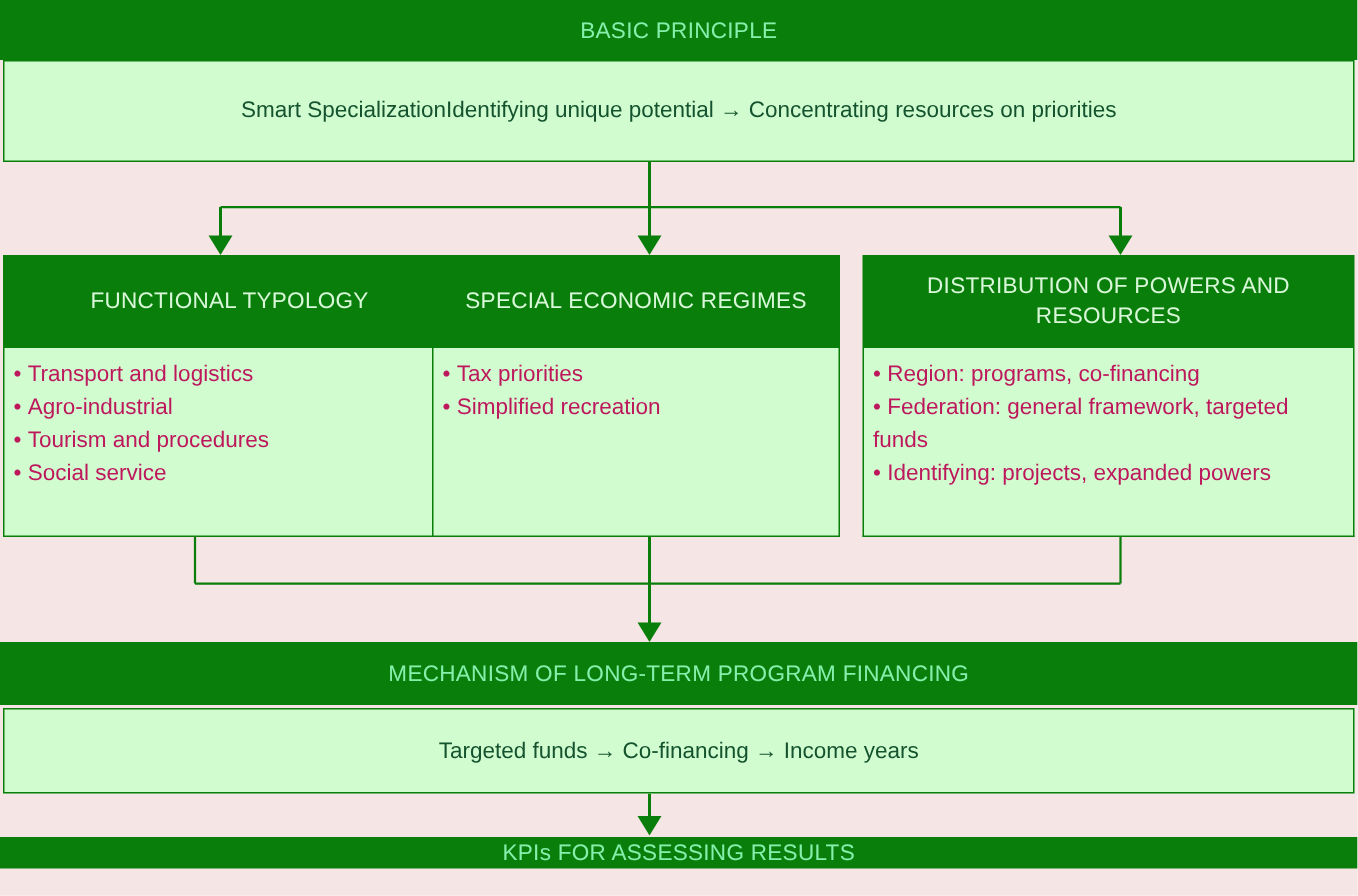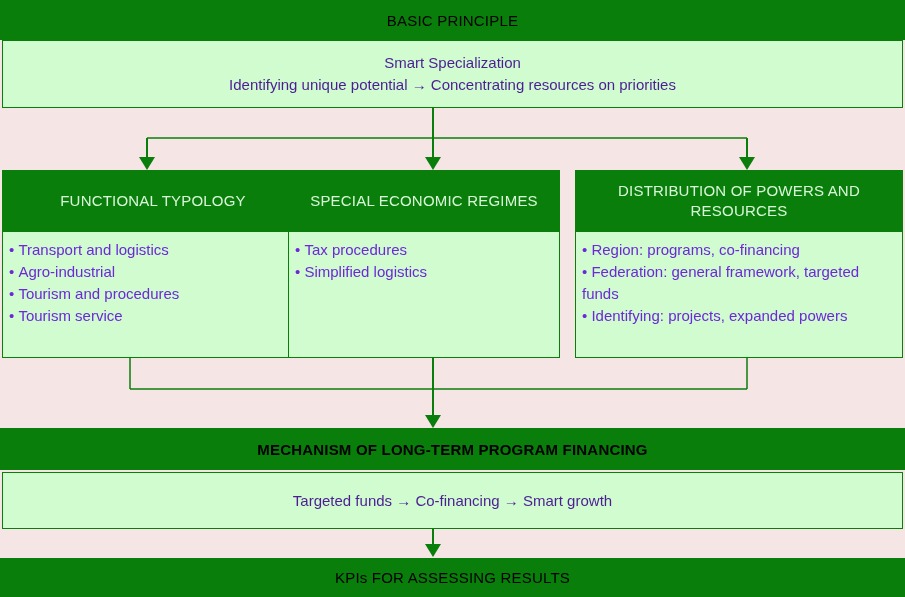--- a/index.html
+++ b/index.html
@@ -3,49 +3,49 @@
 <meta charset="utf-8">
 <style>
   html,body{margin:0;padding:0;}
   .canvas{
     position:relative;width:905px;height:597px;overflow:hidden;
     background:#f6e5e5;
     font-family:"Liberation Sans",sans-serif;
   }
   .bar{
     position:absolute;left:0;width:905px;
-    background:#0a7e0a;color:#000000;
+    background:#0a7e0a;color:#86efac;
     display:flex;align-items:center;justify-content:center;
     font-size:15px;letter-spacing:.2px;
   }
   .bar-basic{top:0;height:40px;}
-  .bar-mechanism{top:428px;height:42px;font-weight:bold;}
-  .bar-kpi{top:558px;height:39px;}
+  .bar-mechanism{top:428px;height:42px;}
+  .bar-kpi{top:558px;height:21px;}
   .panel{
     position:absolute;left:2px;width:901px;box-sizing:border-box;
     background:#d0fcd0;border:1.5px solid #0a7e0a;
-    display:flex;flex-direction:column;align-items:center;justify-content:center;
-    font-size:15px;line-height:22px;color:#4c1d95;text-align:center;
+    display:flex;flex-direction:row;align-items:center;justify-content:center;
+    font-size:15px;line-height:22px;color:#14532d;text-align:center;
   }
   .panel-smart{top:40px;height:68px;}
   .panel-financing{top:472px;height:57px;}
   .col{position:absolute;top:170px;}
   .col-left{left:2px;width:302px;}
   .col-mid{left:288px;width:272px;border-radius:18px;}
   .col-right{left:575px;width:328px;}
   .col-header{
     height:62px;box-sizing:border-box;padding:0 18px;
     background:#0a7e0a;color:#d9f8d9;
     display:flex;align-items:center;justify-content:center;
     text-align:center;font-size:15px;letter-spacing:.2px;line-height:20px;
   }
   .col-body{
     height:126px;box-sizing:border-box;padding:7px 6px 0 6px;
     background:#d0fcd0;border:1.5px solid #0a7e0a;border-top:none;
-    font-size:15px;line-height:22px;color:#6d28d9;text-align:left;
+    font-size:15px;line-height:22px;color:#be185d;text-align:left;
   }
   .li::before{content:"\2022\00a0";}
   svg.connectors{position:absolute;left:0;top:0;pointer-events:none;}
 </style>
 </head>
 <body>
 
 <div class="canvas">
 
   <div class="bar bar-basic">
@@ -87,50 +87,50 @@
   </svg>
 
   <div class="col col-left">
     <div class="col-header">
       <span>FUNCTIONAL TYPOLOGY</span>
     </div>
     <div class="col-body">
       <div class="li">Transport and logistics</div>
       <div class="li">Agro-industrial</div>
       <div class="li">Tourism and procedures</div>
-      <div class="li">Tourism service</div>
+      <div class="li">Social service</div>
     </div>
   </div>
 
   <div class="col col-mid">
     <div class="col-header">
       <span>SPECIAL ECONOMIC REGIMES</span>
     </div>
     <div class="col-body">
-      <div class="li">Tax procedures</div>
-      <div class="li">Simplified logistics</div>
+      <div class="li">Tax priorities</div>
+      <div class="li">Simplified recreation</div>
     </div>
   </div>
 
   <div class="col col-right">
     <div class="col-header">
       <span>DISTRIBUTION OF POWERS AND RESOURCES</span>
     </div>
     <div class="col-body">
       <div class="li">Region: programs, co-financing</div>
       <div class="li">Federation: general framework, targeted funds</div>
       <div class="li">Identifying: projects, expanded powers</div>
     </div>
   </div>
 
   <div class="bar bar-mechanism">
     <span>MECHANISM OF LONG-TERM PROGRAM FINANCING</span>
   </div>
 
   <div class="panel panel-financing">
-    <div>Targeted funds → Co-financing → Smart growth</div>
+    <div>Targeted funds → Co-financing → Income years</div>
   </div>
 
   <div class="bar bar-kpi">
     <span>KPIs FOR ASSESSING RESULTS</span>
   </div>
 
 </div>
 
 </body></html>

